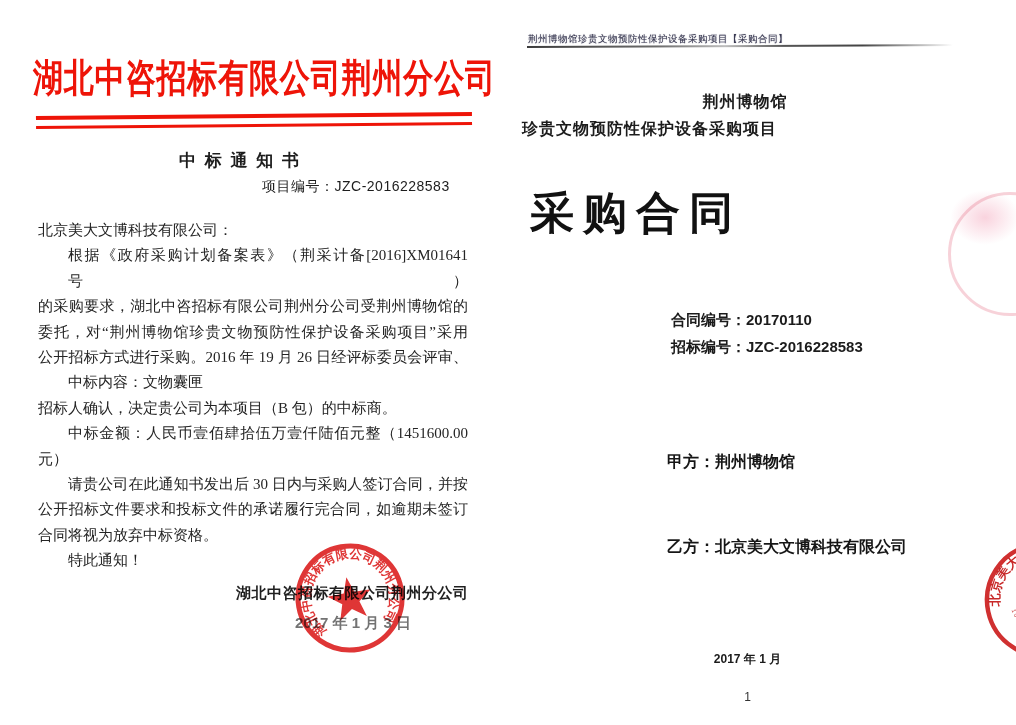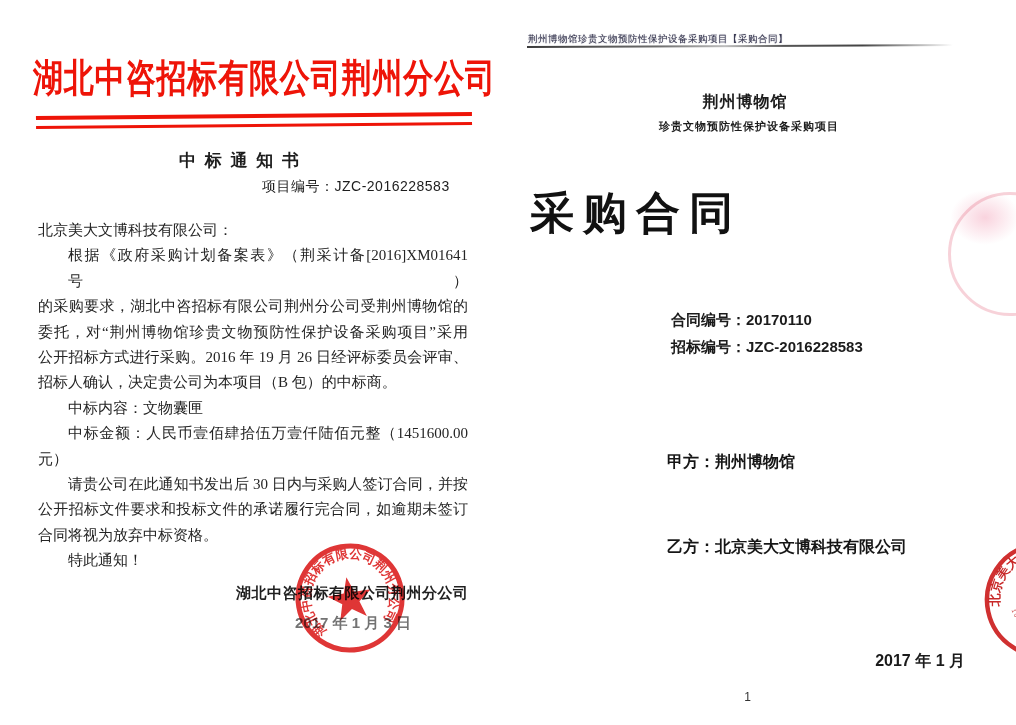--- a/index.html
+++ b/index.html
@@ -58,36 +58,36 @@
   .run-rule {
     position:absolute; left:17px; top:45px; width:430px; height:2px;
     transform:rotate(-0.25deg);
     background:linear-gradient(90deg,#3c3c3c 0%,#6a6a6a 30%,#bdbdbd 46%,#555 60%,#444 78%,rgba(80,80,80,0) 99%);
   }
   .r-org {
     position:absolute; left:20px; top:92px; width:430px; text-align:center;
     font-size:16px; font-weight:700; color:#1c1c1c; letter-spacing:1px;
   }
   .r-project {
-    position:absolute; left:24px; top:119px; width:430px; text-align:center;
-    font-size:11px; font-weight:700; color:#1c1c1c; letter-spacing:1px;
+    position:absolute; left:12px; top:119px; width:430px; text-align:left;
+    font-size:16px; font-weight:700; color:#1c1c1c; letter-spacing:1px;
   }
   .r-title {
     position:absolute; left:20px; top:184px; width:440px; 
     font-size:44px; font-weight:700; color:#111; letter-spacing:9px;
   }
   .r-no { position:absolute; left:161px; font-size:15px; font-weight:600; color:#1b1b1b; white-space:nowrap; }
   .r-contract-no { top:311px; }
   .r-bid-no { top:338px; }
   .r-party { position:absolute; left:157px; font-size:16px; font-weight:700; color:#161616; white-space:nowrap; }
   .r-party-a { top:452px; }
   .r-party-b { top:537px; }
   .r-date {
-    position:absolute; left:20px; top:651px; width:435px; text-align:right;
-    font-size:16px; font-weight:600; color:#1b1b1b;
+    position:absolute; left:20px; top:651px; width:435px; text-align:center;
+    font-size:12px; font-weight:600; color:#1b1b1b;
   }
   .r-page-num {
     position:absolute; left:20px; top:690px; width:435px; text-align:center;
     font-size:12px; color:#333;
   }
   .ghost-seal-top {
     position:absolute; left:438px; top:192px; width:124px; height:124px;
     border-radius:50%; border:3px solid rgba(228,92,118,0.28);
   }
   .ghost-blob {
@@ -116,22 +116,22 @@
     <div class="doc-title">中 标 通 知 书</div>
 
     <div class="proj-no">项目编号：JZC-2016228583</div>
 
     <div class="body-block">
       <div class="bl">北京美大文博科技有限公司：</div>
       <div class="bl ind j">根据《政府采购计划备案表》（荆采计备[2016]XM01641 号）</div>
       <div class="bl j">的采购要求，湖北中咨招标有限公司荆州分公司受荆州博物馆的</div>
       <div class="bl j">委托，对“荆州博物馆珍贵文物预防性保护设备采购项目”采用</div>
       <div class="bl j">公开招标方式进行采购。2016 年 19 月 26 日经评标委员会评审、</div>
+      <div class="bl ind">中标内容：文物囊匣</div>
       <div class="bl">招标人确认，决定贵公司为本项目（B 包）的中标商。</div>
-      <div class="bl ind">中标内容：文物囊匣</div>
       <div class="bl ind j">中标金额：人民币壹佰肆拾伍万壹仟陆佰元整（1451600.00</div>
       <div class="bl">元）</div>
       <div class="bl ind j">请贵公司在此通知书发出后 30 日内与采购人签订合同，并按</div>
       <div class="bl j">公开招标文件要求和投标文件的承诺履行完合同，如逾期未签订</div>
       <div class="bl">合同将视为放弃中标资格。</div>
       <div class="bl ind">特此通知！</div>
     </div>
 
     <div class="sig-company">湖北中咨招标有限公司荆州分公司</div>
     <div class="sig-date">2017 年 1 月 3 日</div>

